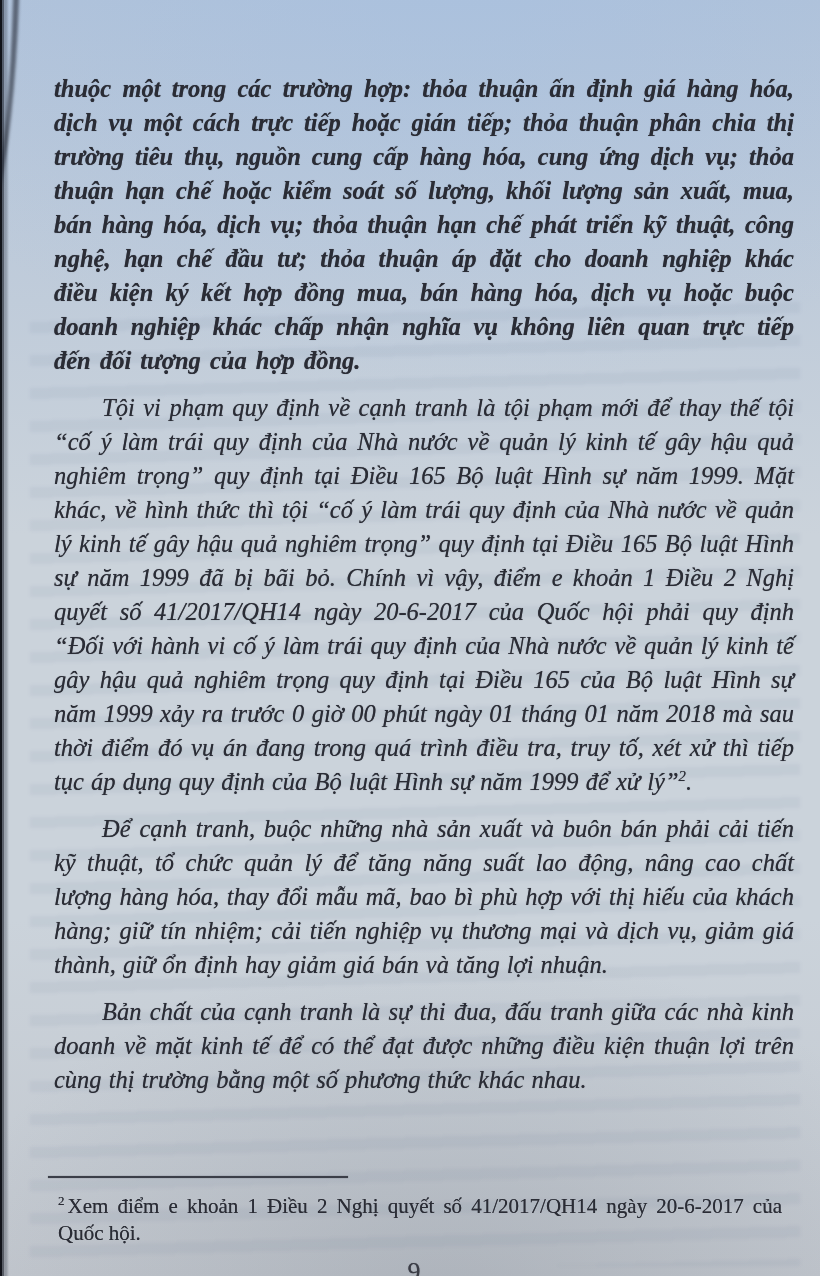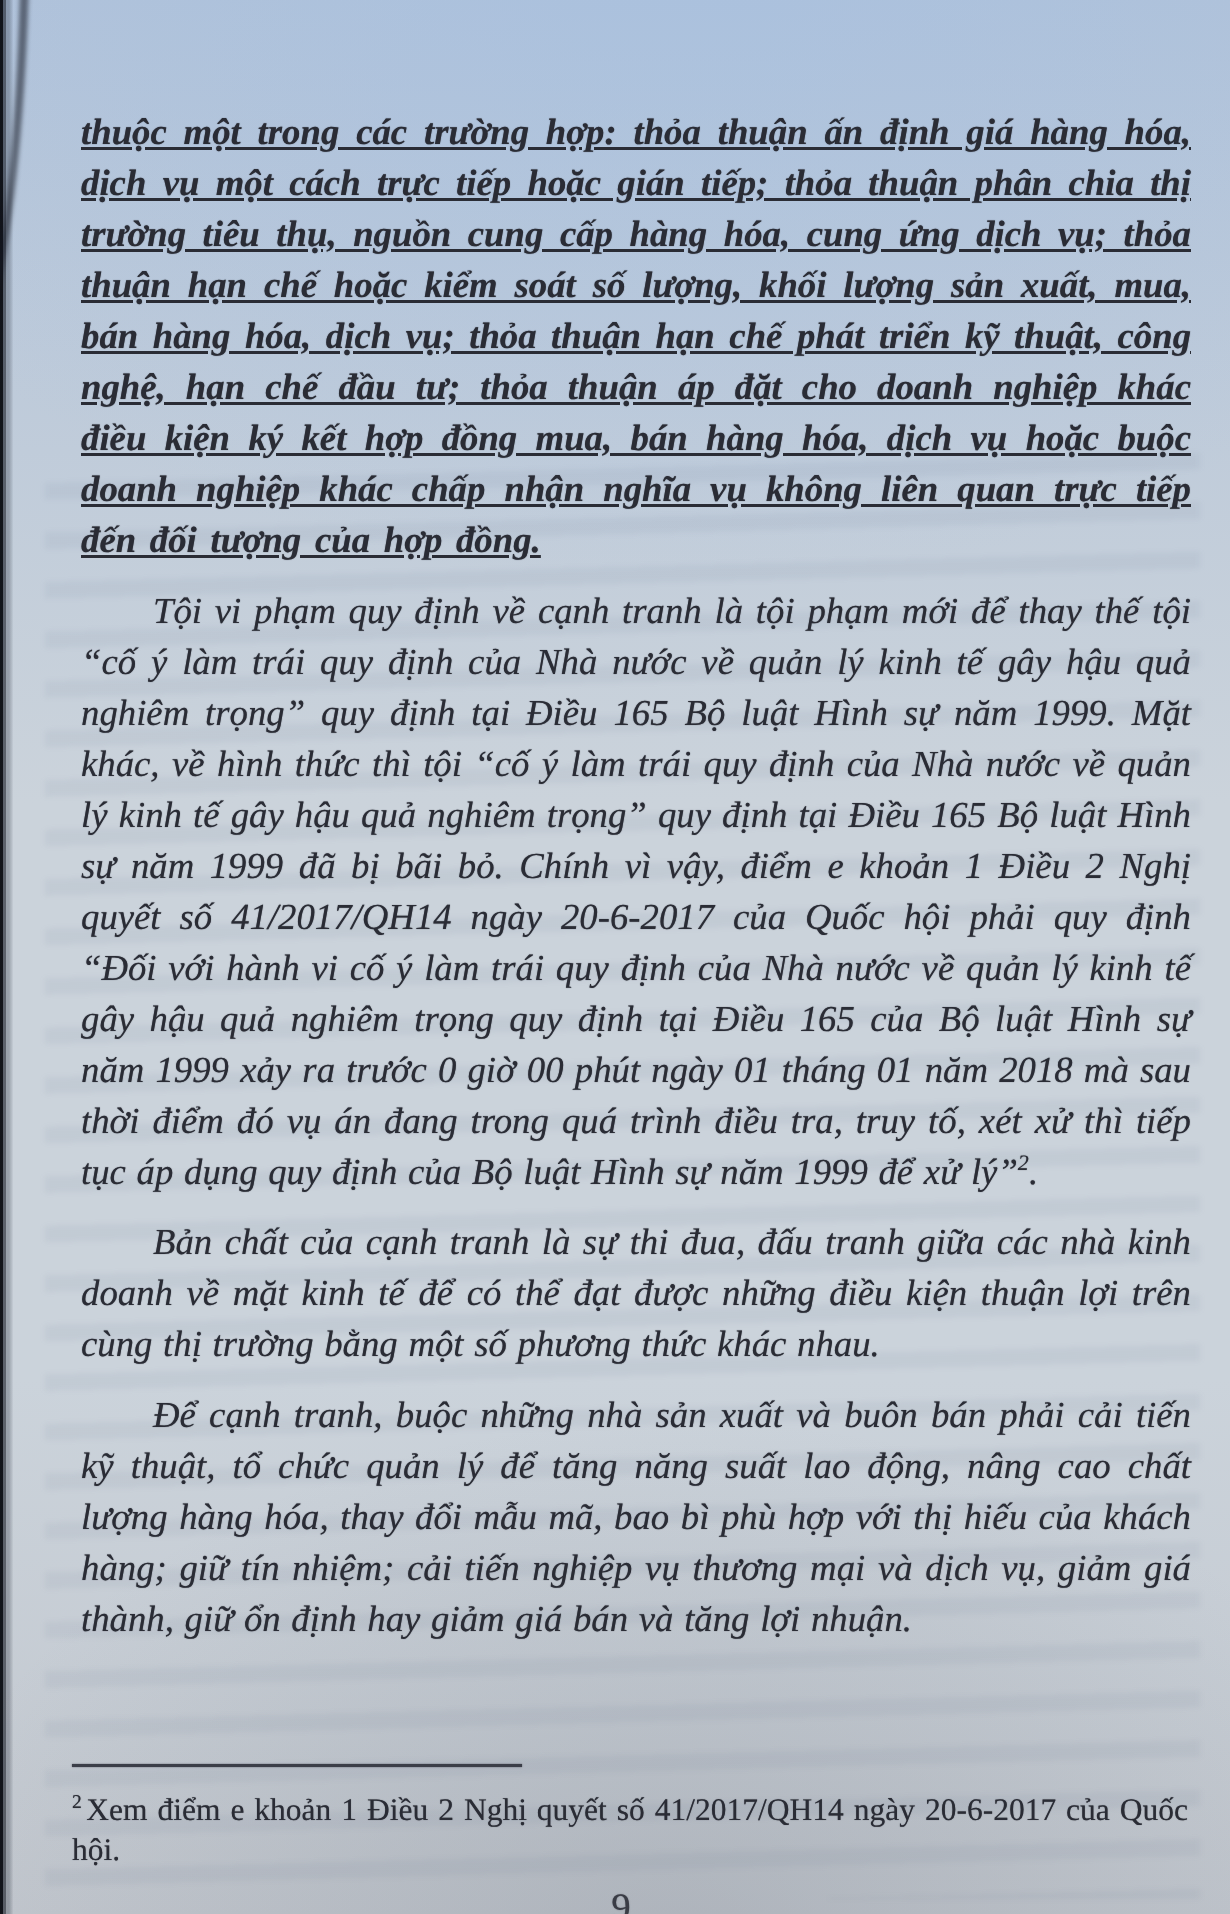--- a/index.html
+++ b/index.html
@@ -47,57 +47,57 @@
   }
   .para{
     margin:0 0 13px 0;
     font-size:24.5px; line-height:34px;
     text-align:justify;
     text-shadow:0 0 0.7px rgba(42,44,53,0.75);
     word-spacing:1px;
   }
   .para.lead{
     font-weight:bold; font-style:italic;
-    word-spacing:3px;text-decoration:underline;
+    word-spacing:3px;
   }
   .para.body{ text-indent:48px;font-style:italic; }
   .para sup{
     font-size:0.6em; line-height:0; vertical-align:super;
   }
   .footnote-block{
     position:absolute; left:48px; top:1176px; width:744px;
   }
   .footnote-sep{
     width:300px; height:2px; background:#3b3e48; margin:0 0 15px 0;
     box-shadow:0 0 1px rgba(40,42,52,0.8);
   }
   .footnote{
-    margin:0; font-size:21px; line-height:27px; text-align:justify;
+    margin:10px; font-size:21px; line-height:27px; text-align:justify;
     text-shadow:0 0 0.6px rgba(42,44,53,0.7);
   }
   .footnote sup{ font-size:0.62em; line-height:0; vertical-align:super; margin-right:3px; }
   .page-number{
     position:absolute; left:0; top:1257px; width:828px; text-align:center;
     font-size:26px; color:#3a3c45; text-shadow:0 0 0.8px rgba(50,52,62,0.7);
   }
 </style>
 </head>
 <body>
 
 <div class="page">
   <div class="ghost-bleed"></div>
   <div class="scan-edge-left"></div>
   <div class="scan-corner-curve"></div>
 
   <main class="text-block">
     <div>
         <p class="para lead">thuộc một trong các trường hợp: thỏa thuận ấn định giá hàng hóa, dịch vụ một cách trực tiếp hoặc gián tiếp; thỏa thuận phân chia thị trường tiêu thụ, nguồn cung cấp hàng hóa, cung ứng dịch vụ; thỏa thuận hạn chế hoặc kiểm soát số lượng, khối lượng sản xuất, mua, bán hàng hóa, dịch vụ; thỏa thuận hạn chế phát triển kỹ thuật, công nghệ, hạn chế đầu tư; thỏa thuận áp đặt cho doanh nghiệp khác điều kiện ký kết hợp đồng mua, bán hàng hóa, dịch vụ hoặc buộc doanh nghiệp khác chấp nhận nghĩa vụ không liên quan trực tiếp đến đối tượng của hợp đồng.</p>
         <p class="para body">Tội vi phạm quy định về cạnh tranh là tội phạm mới để thay thế tội “cố ý làm trái quy định của Nhà nước về quản lý kinh tế gây hậu quả nghiêm trọng” quy định tại Điều 165 Bộ luật Hình sự năm 1999. Mặt khác, về hình thức thì tội “cố ý làm trái quy định của Nhà nước về quản lý kinh tế gây hậu quả nghiêm trọng” quy định tại Điều 165 Bộ luật Hình sự năm 1999 đã bị bãi bỏ. Chính vì vậy, điểm e khoản 1 Điều 2 Nghị quyết số 41/2017/QH14 ngày 20-6-2017 của Quốc hội phải quy định “Đối với hành vi cố ý làm trái quy định của Nhà nước về quản lý kinh tế gây hậu quả nghiêm trọng quy định tại Điều 165 của Bộ luật Hình sự năm 1999 xảy ra trước 0 giờ 00 phút ngày 01 tháng 01 năm 2018 mà sau thời điểm đó vụ án đang trong quá trình điều tra, truy tố, xét xử thì tiếp tục áp dụng quy định của Bộ luật Hình sự năm 1999 để xử lý”<sup>2</sup>.</p>
+        <p class="para body">Để cạnh tranh, buộc những nhà sản xuất và buôn bán phải cải tiến kỹ thuật, tổ chức quản lý để tăng năng suất lao động, nâng cao chất lượng hàng hóa, thay đổi mẫu mã, bao bì phù hợp với thị hiếu của khách hàng; giữ tín nhiệm; cải tiến nghiệp vụ thương mại và dịch vụ, giảm giá thành, giữ ổn định hay giảm giá bán và tăng lợi nhuận.</p>
         <p class="para body">Bản chất của cạnh tranh là sự thi đua, đấu tranh giữa các nhà kinh doanh về mặt kinh tế để có thể đạt được những điều kiện thuận lợi trên cùng thị trường bằng một số phương thức khác nhau.</p>
-        <p class="para body">Để cạnh tranh, buộc những nhà sản xuất và buôn bán phải cải tiến kỹ thuật, tổ chức quản lý để tăng năng suất lao động, nâng cao chất lượng hàng hóa, thay đổi mẫu mã, bao bì phù hợp với thị hiếu của khách hàng; giữ tín nhiệm; cải tiến nghiệp vụ thương mại và dịch vụ, giảm giá thành, giữ ổn định hay giảm giá bán và tăng lợi nhuận.</p>
       </div>
   </main>
 
   <div class="footnote-block">
     <div class="footnote-sep"></div>
     <p class="footnote"><sup>2</sup><span>Xem điểm e khoản 1 Điều 2 Nghị quyết số 41/2017/QH14 ngày 20-6-2017 của Quốc hội.</span></p>
   </div>
 
   <div class="page-number">9</div>
 </div>

